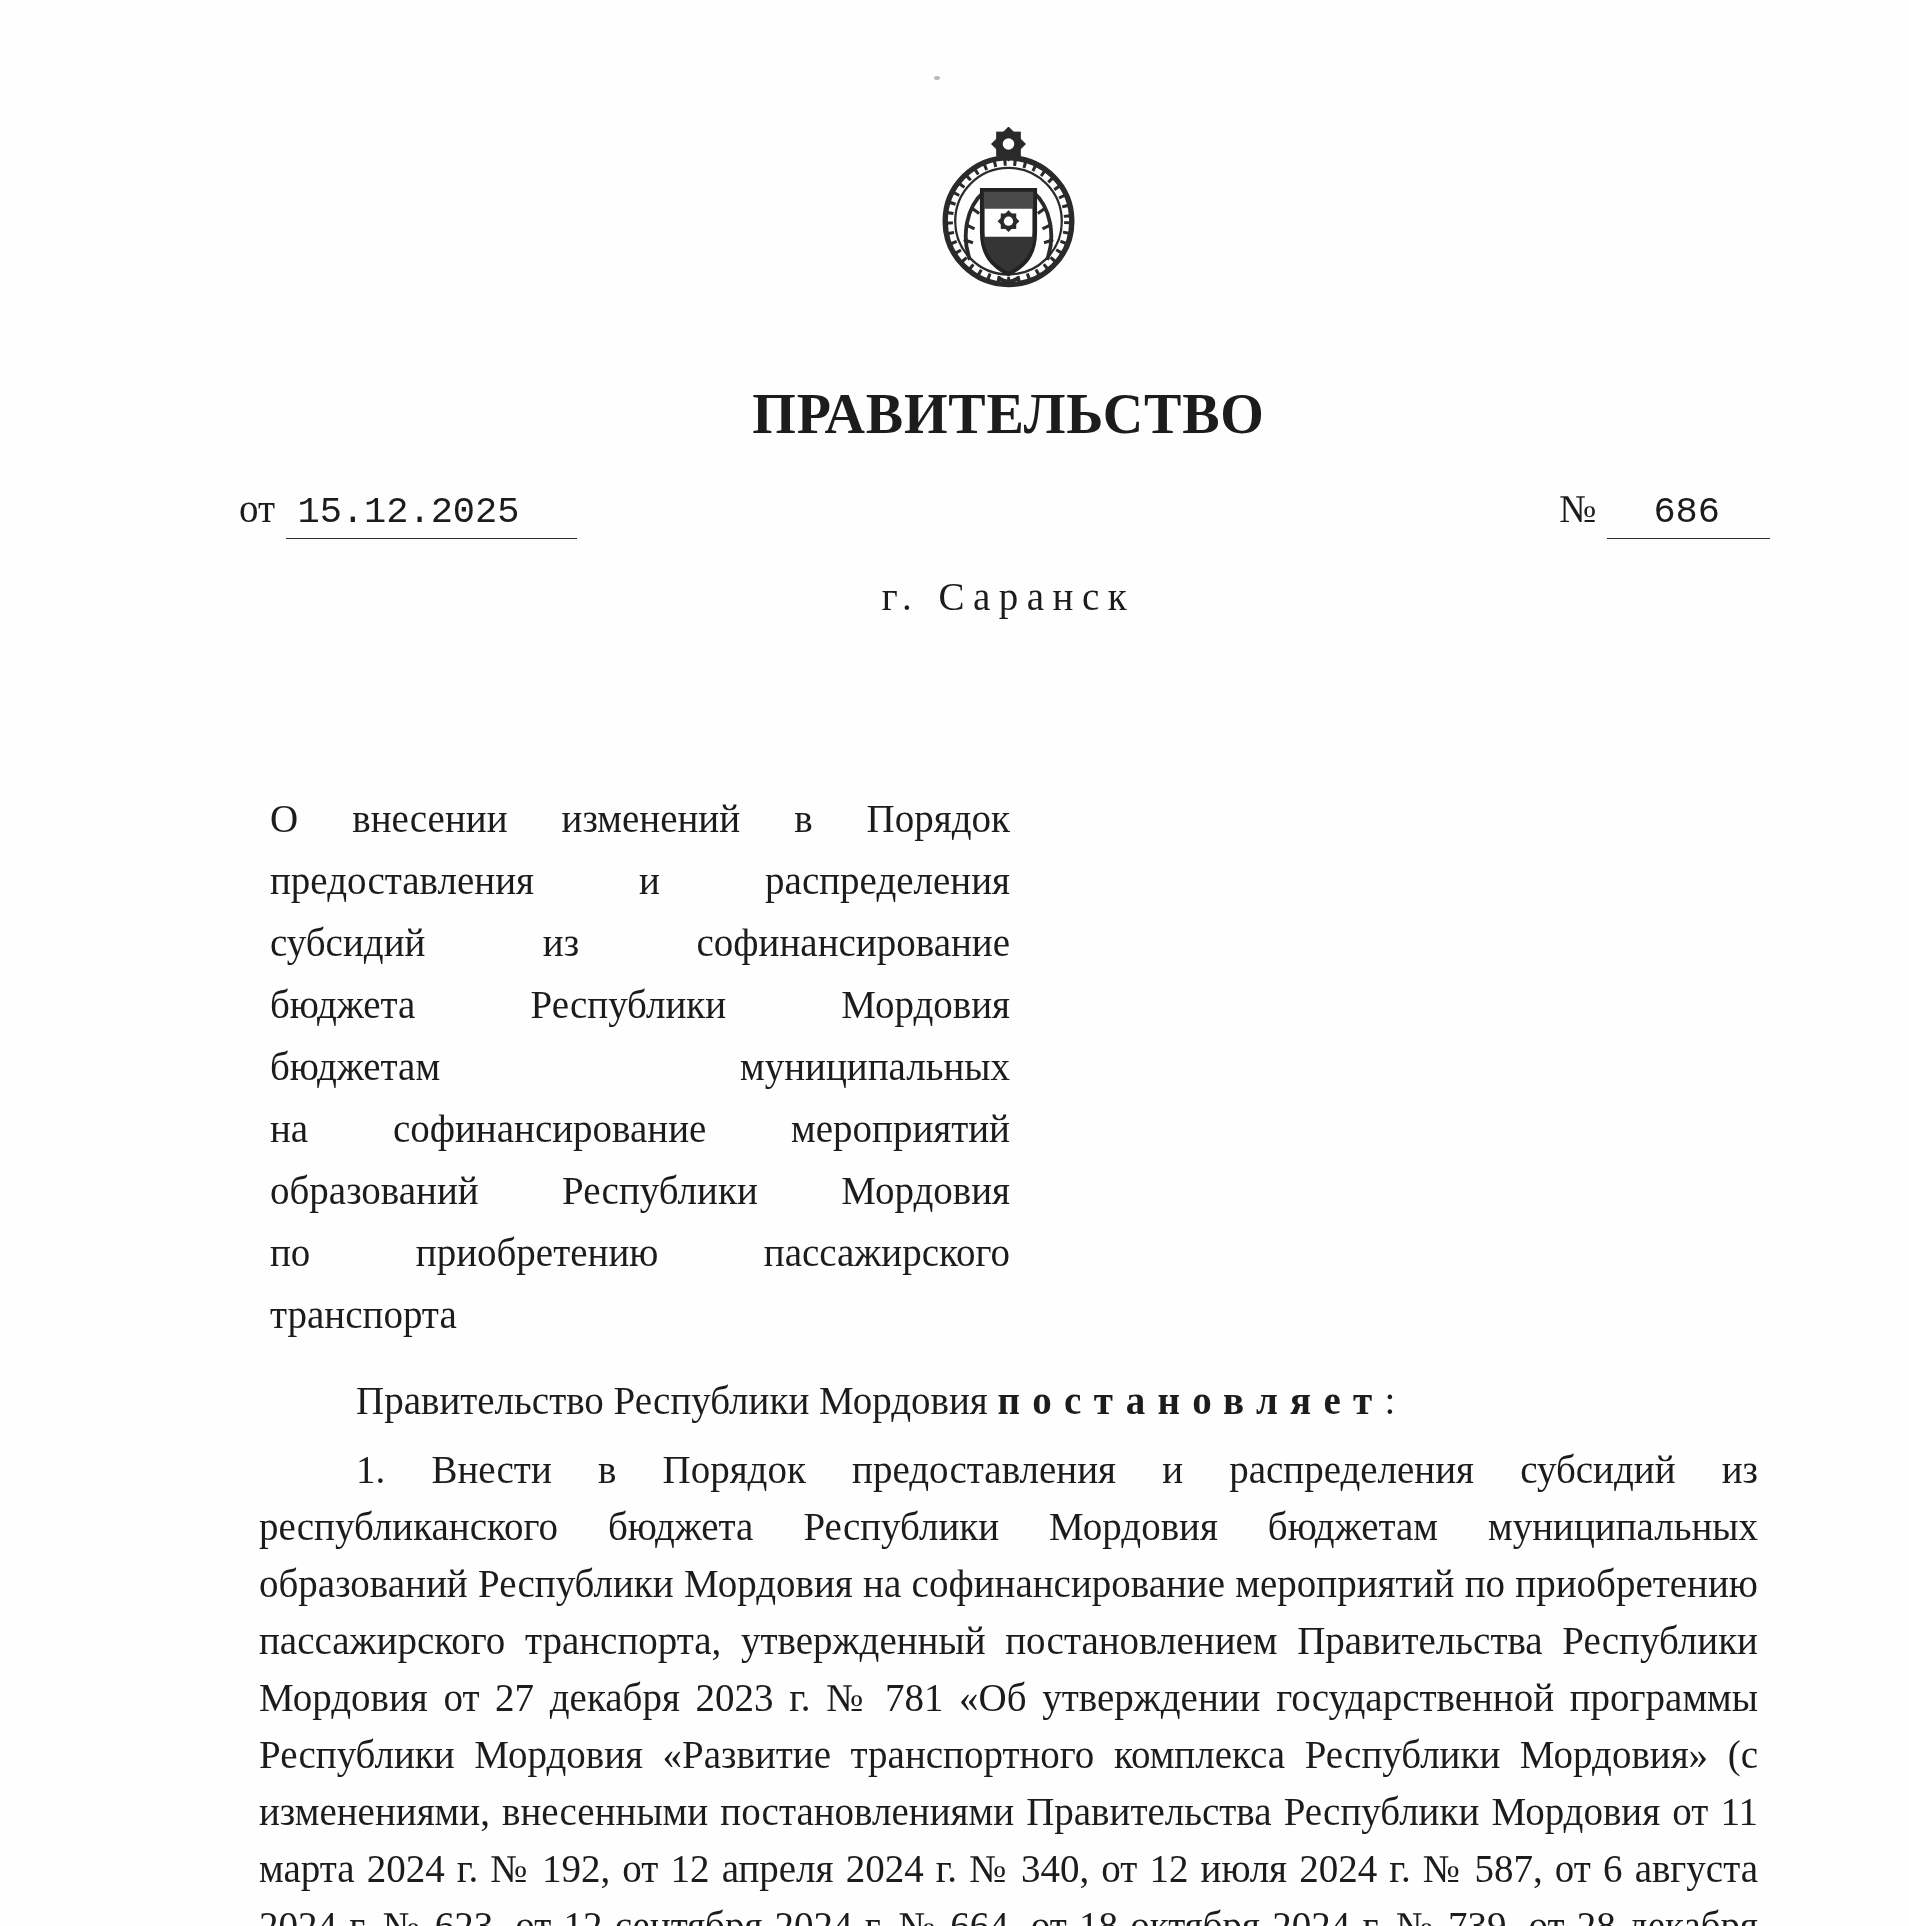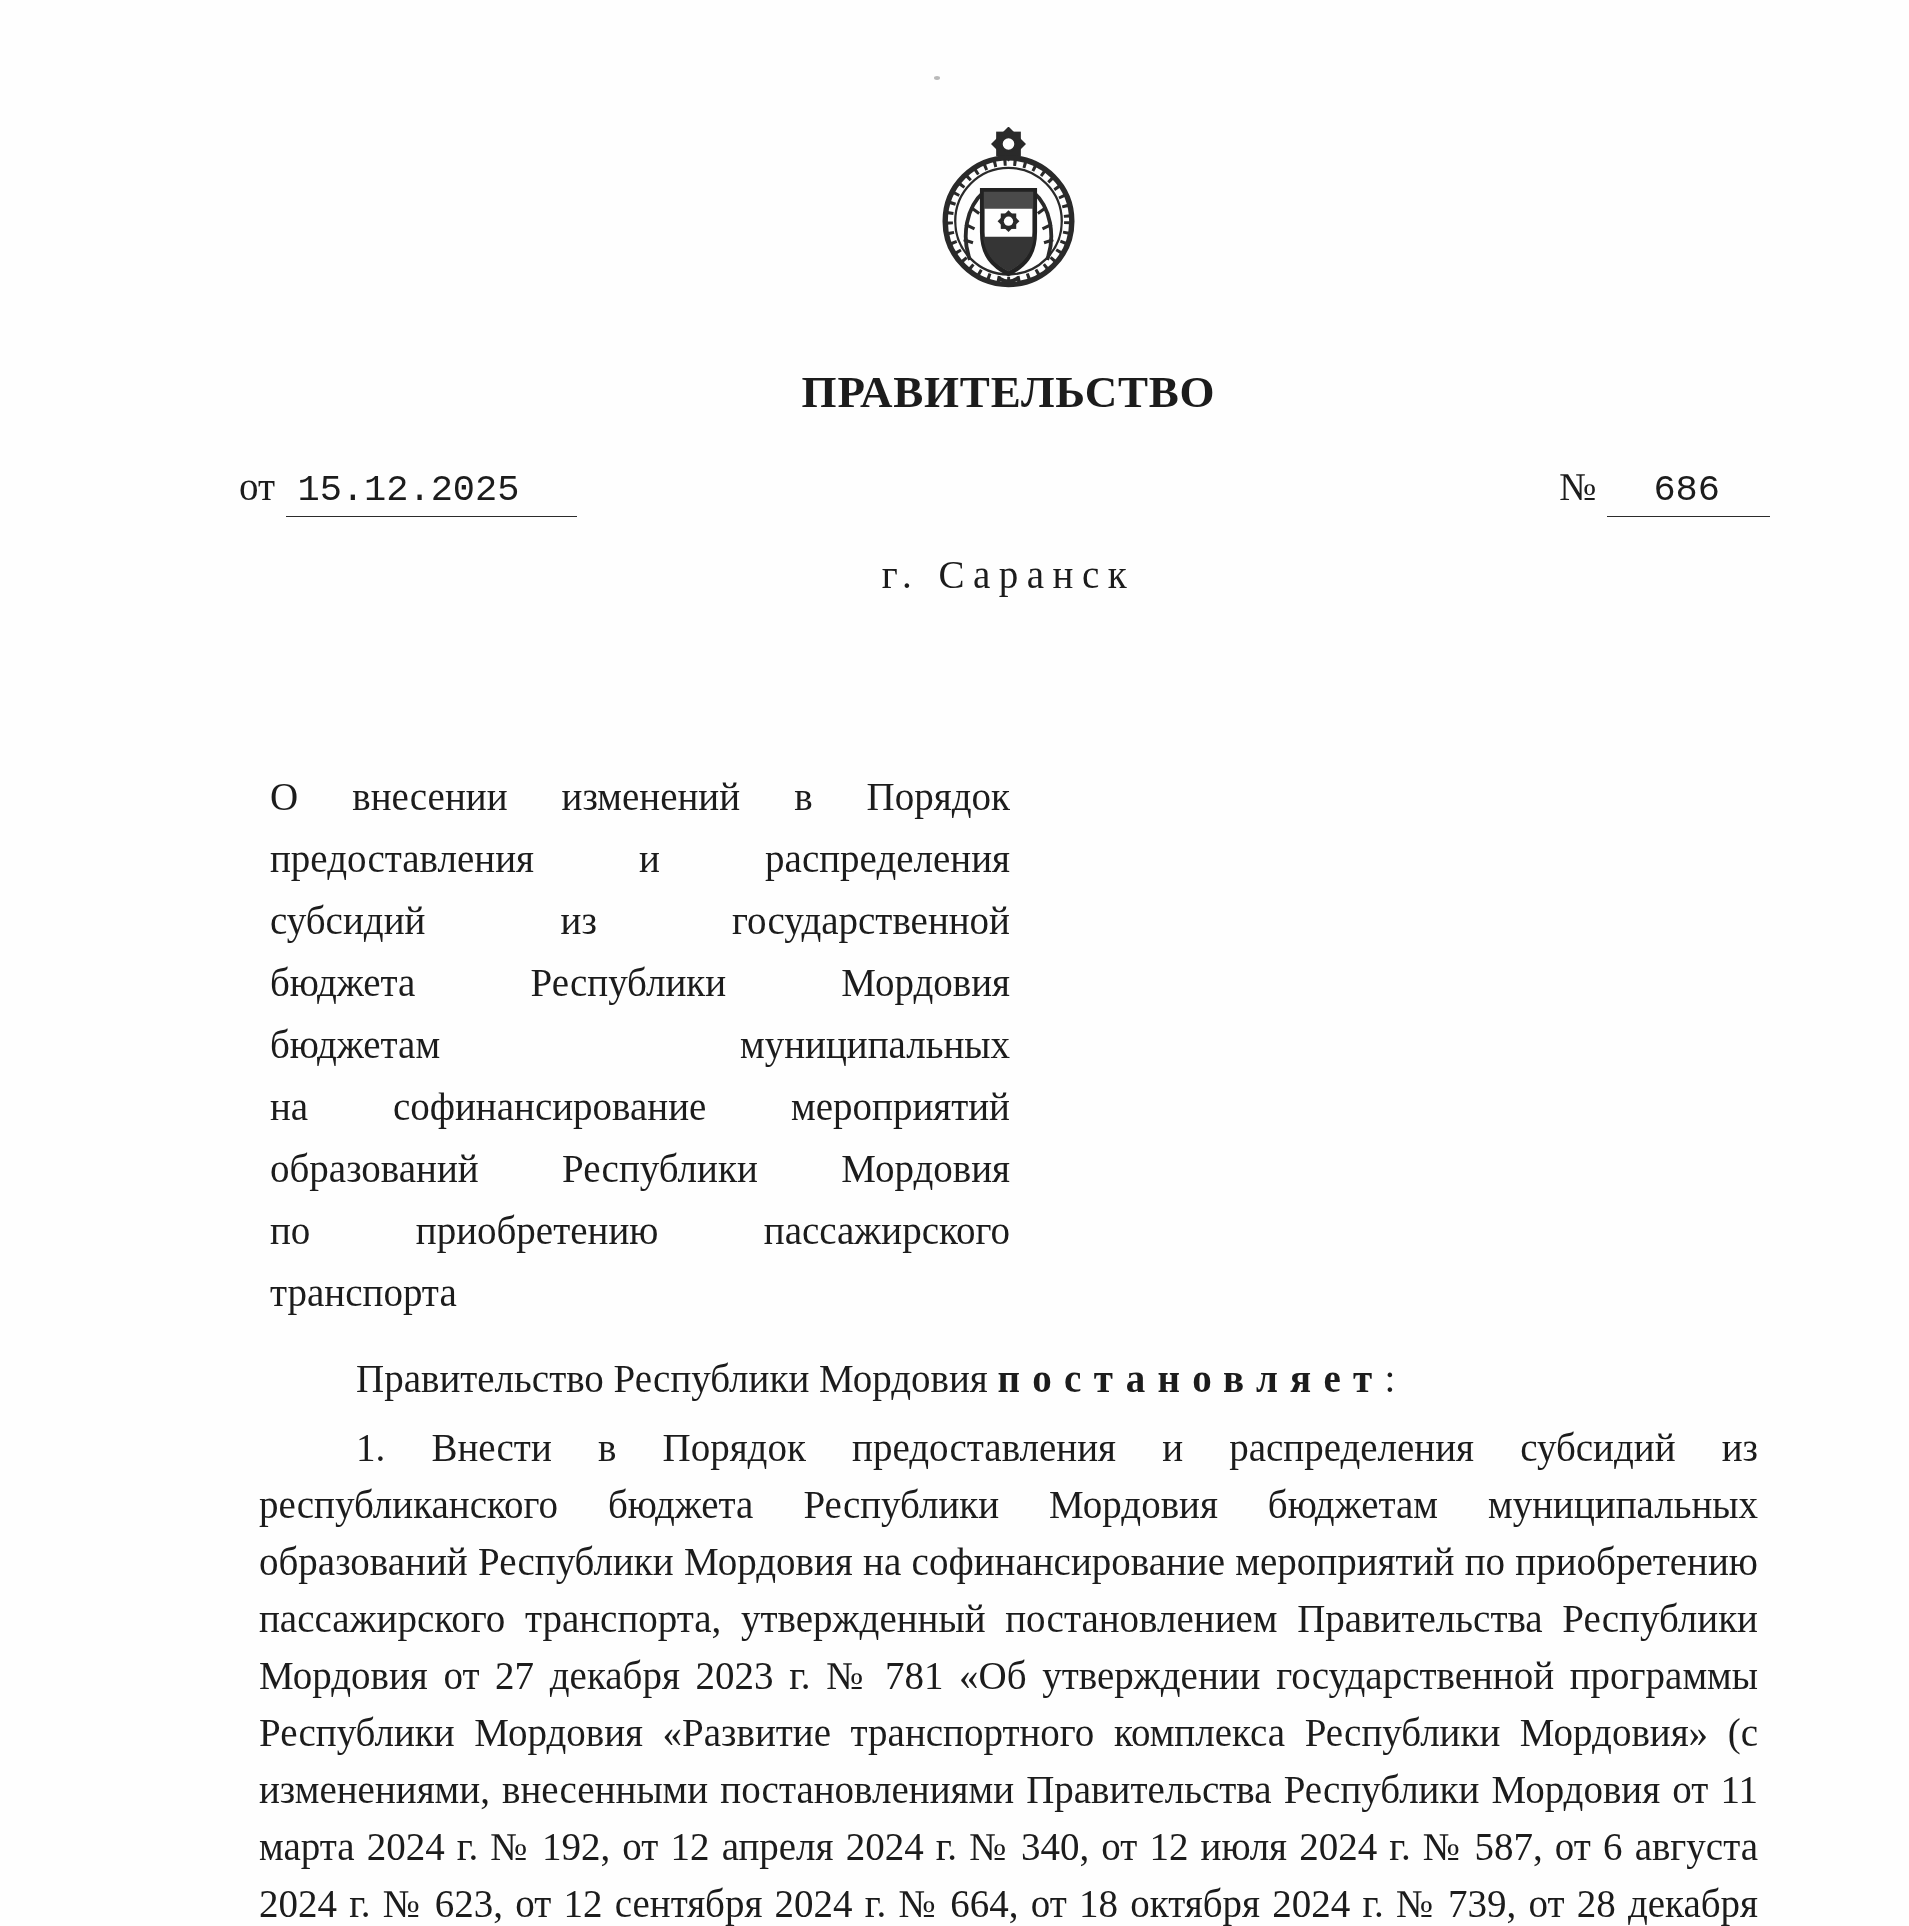--- a/index.html
+++ b/index.html
@@ -19,23 +19,23 @@
     width: 6.2px; height: 3.9px;
     background: #b9b9b9;
     border-radius: 50%;
   }
   .centered { margin-left: 247px; margin-right: 139px; text-align: center; }
 
   .emblem { padding-top: 127px; }
   .emblem svg { display: block; margin: 0 auto; }
 
   .org {
-    margin-top: 66px;
+    margin-top: 88px;
     font-weight: bold;
-    font-size: 45px;
+    font-size: 56px;
     line-height: 66px;
     letter-spacing: 0.8px;
     text-align: center;
   }
 
   .doctype {
     margin-top: 46px;
     font-size: 61px;
     line-height: 79px;
     letter-spacing: 7px;
@@ -140,21 +140,21 @@
   </div>
 
   <div class="city centered">г. Саранск</div>
 
   <div class="doc-title">
 
       <div class="title-line">О внесении изменений в Порядок</div>
 
       <div class="title-line">предоставления и распределения</div>
 
-      <div class="title-line">субсидий из государственной</div>
+      <div class="title-line">субсидий из софинансирование</div>
 
       <div class="title-line">бюджета Республики Мордовия</div>
 
       <div class="title-line">бюджетам муниципальных</div>
 
       <div class="title-line">на софинансирование мероприятий</div>
 
       <div class="title-line">образований Республики Мордовия</div>
 
       <div class="title-line">по приобретению пассажирского</div>

